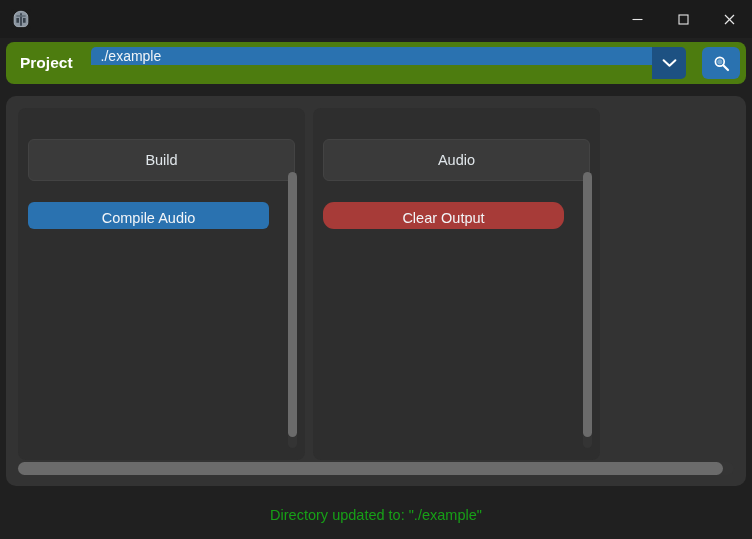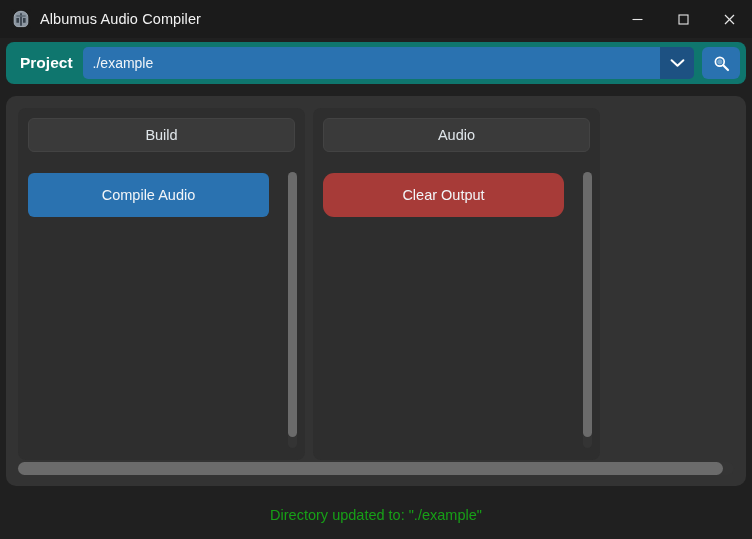--- a/index.html
+++ b/index.html
@@ -69,25 +69,26 @@
   }
   .win-btn svg { display: block; }
 
   
   #project-row {
     position: absolute;
     left: 6px;
     top: 42px;
     width: 740px;
     height: 42px;
-    background: #0f766e;
+    background: #4d7c0f;
     border-radius: 8px;
     display: flex;
     align-items: center;
     padding: 0 6px;
+    gap: 8px;
   }
 
   #project-label {
     font-size: 15.5px;
     font-weight: bold;
     color: #ffffff;
     padding: 0 10px 0 8px;
     white-space: nowrap;
   }
 
@@ -105,21 +106,21 @@
   #project-input {
     flex: 1 1 auto;
     min-width: 0;
     background: #2a72b0;
     border: none;
     outline: none;
     color: #f0f4f8;
     font-family: "Liberation Sans", sans-serif;
     font-size: 14px;
     padding: 0 10px;
-    height: 32px;
+    height: 18px;
     line-height: 32px;
   }
   #project-input::placeholder { color: #cfe0ef; }
 
   #project-dropdown-btn {
     flex: 0 0 34px;
     width: 34px;
     background: #1d5182;
     display: flex;
     align-items: center;
@@ -168,36 +169,37 @@
     width: 287px;
     height: 352px;
     background: #2e2e2e;
     border-radius: 8px;
     padding: 10px;
   }
 
   .section-btn {
     display: block;
     width: 100%;
-    height: 34px;
+    height: 42px;
     background: #3a3a3a;
     border: 1px solid #434343;
     border-radius: 6px;
     color: #e0e6ea;
     font-family: "Liberation Sans", sans-serif;
     font-size: 14.5px;
     cursor: default;
     line-height: 32px;
     text-align: center;
+    margin-top: 21px;
   }
 
   .action-btn {
     display: block;
     width: 241px;
-    height: 44px;
+    height: 27px;
     margin-top: 21px;
     border: none;
     border-radius: 6px;
     color: #f2f5f8;
     font-family: "Liberation Sans", sans-serif;
     font-size: 14.5px;
     cursor: default;
     text-align: center;
     line-height: 33px;
   }
@@ -265,21 +267,20 @@
   <div id="titlebar">
 
     <svg id="app-icon" viewBox="0 0 20 20">
       <rect x="0" y="0" width="20" height="20" rx="3" fill="#1b1b1b"></rect>
       <path d="M3.2 8.4c0-3.6 2.9-6.1 6.8-6.1s6.8 2.5 6.8 6.1v5.2c0 2.3-1.6 4-3.6 4H6.8c-2 0-3.6-1.7-3.6-4z" fill="#8b95a0" stroke="#aeb8c2" stroke-width="0.9"></path>
       <path d="M9.1 4.2h1.8v12.6H9.1z" fill="#3b4550"></path>
       <path d="M5.4 9.1h2.6v4.6H5.4zM12 9.1h2.6v4.6H12z" fill="#36404a"></path>
       <path d="M5.4 6.2h9.2v1.6H5.4z" fill="#5d6974"></path>
     </svg>
 
-    <div id="app-title">Albumus Audio Compiler</div>
 
     <div id="win-controls">
       <button class="win-btn">
         <svg width="13" height="13" viewBox="0 0 13 13">
           <line x1="1.5" y1="6.5" x2="11.5" y2="6.5" stroke="#e6e6e6" stroke-width="1.1"></line>
         </svg>
       </button>
       <button class="win-btn">
         <svg width="13" height="13" viewBox="0 0 13 13">
           <rect x="2" y="2" width="9" height="9" fill="none" stroke="#e6e6e6" stroke-width="1.1"></rect>

